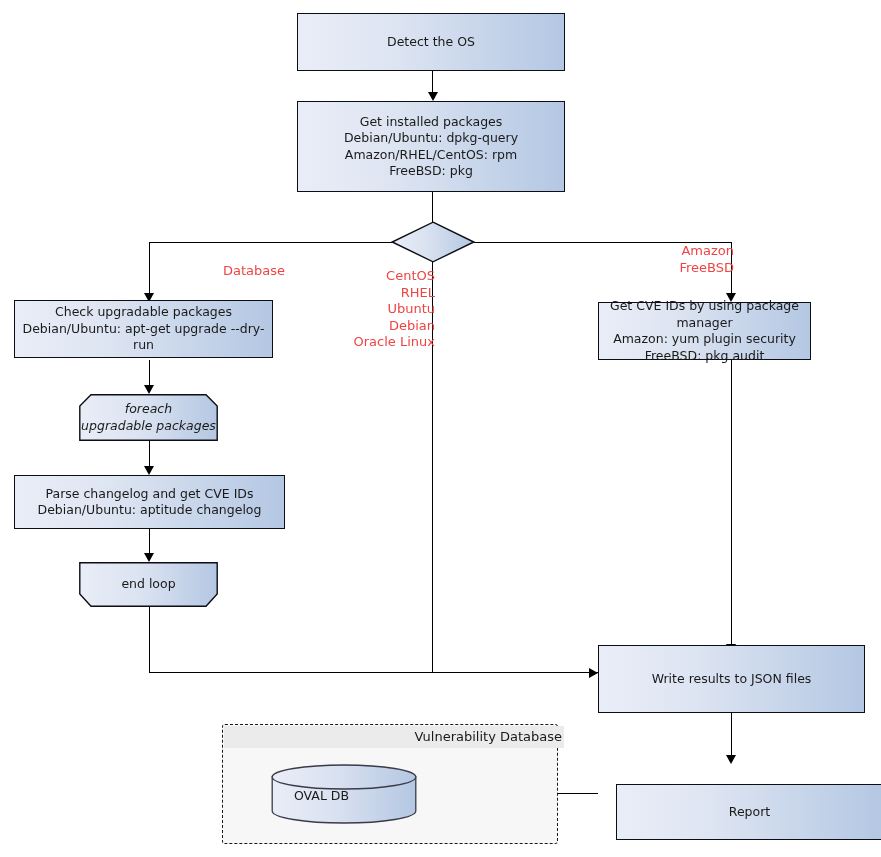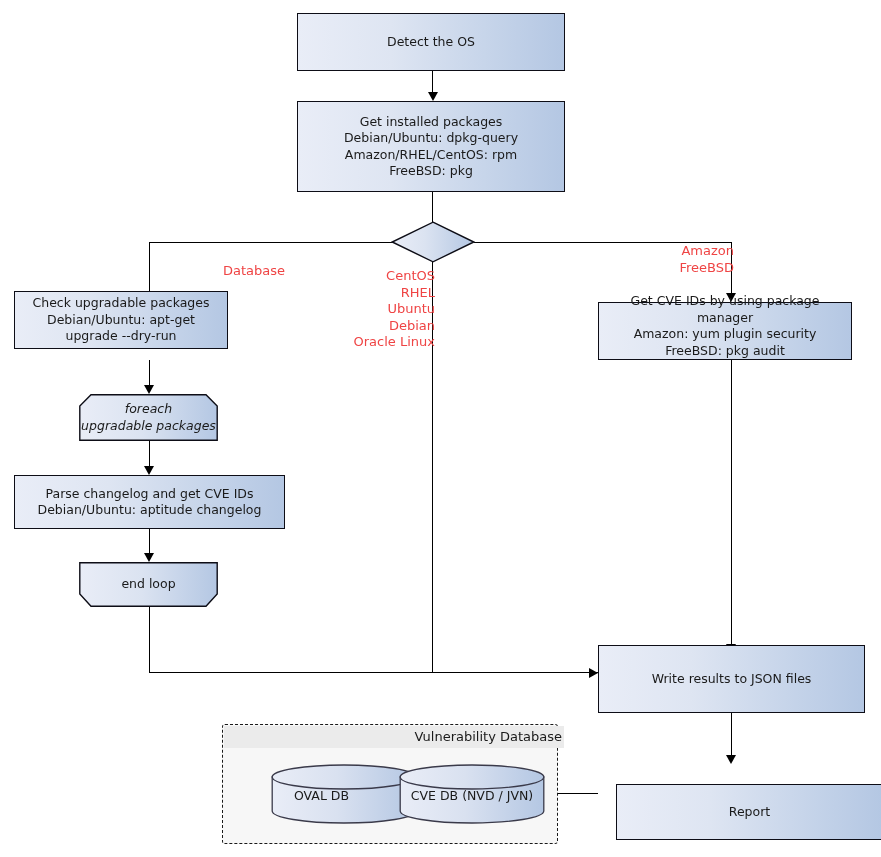--- a/index.html
+++ b/index.html
@@ -207,21 +207,21 @@
         <linearGradient id="gradDiamond" x1="0" y1="0" x2="1" y2="0">
           <stop offset="0%" stop-color="#e9edf7"></stop>
           <stop offset="40%" stop-color="#dbe3f1"></stop>
           <stop offset="100%" stop-color="#b4c7e3"></stop>
         </linearGradient>
       </defs>
       <polygon points="42,1.2 82.8,21 42,40.8 1.2,21" fill="url(#gradDiamond)" stroke="#0d0d16" stroke-width="1.4"></polygon>
     </svg>
   </div>
 
-  <div class="node" style="left:14px; top:291px; width:214px; height:58px;">
+  <div class="node" style="left:14px; top:300px; width:259px; height:58px;">
     <span class="lines">Check upgradable packages
 Debian/Ubuntu: apt-get upgrade --dry-run</span>
   </div>
 
   <div class="node loop-start" style="left:79px; top:394px; width:139px; height:47px;font-style:italic;">
     <svg class="shape" width="139" height="47" viewBox="0 0 139 47" preserveAspectRatio="none">
       <defs>
         <linearGradient id="gradLoopA" x1="0" y1="0" x2="1" y2="0">
           <stop offset="0%" stop-color="#e9edf7"></stop>
           <stop offset="45%" stop-color="#dbe3f1"></stop>
@@ -246,21 +246,21 @@
       <polygon points="0.8,0.8 138.2,0.8 138.2,32 127,44.2 12,44.2 0.8,32" fill="url(#gradLoopB)" stroke="#0d0d16" stroke-width="1.4"></polygon>
     </svg>
     <span class="loop-label">end loop</span>
   </div>
 
   <div class="node" style="left:14px; top:475px; width:271px; height:54px;">
     <span class="lines">Parse changelog and get  CVE IDs
 Debian/Ubuntu: aptitude changelog</span>
   </div>
 
-  <div class="node" style="left:598px; top:302px; width:254px; height:58px;align-items:flex-end;">
+  <div class="node" style="left:598px; top:302px; width:213px; height:58px;">
     <span class="lines">Get CVE IDs by using package manager
 Amazon: yum plugin security
 FreeBSD: pkg audit</span>
   </div>
 
   <div class="node" style="left:598px; top:645px; width:267px; height:68px;">
     <span class="lines">Write results to JSON files</span>
   </div>
 
   <div class="node" style="left:598px; top:784px; width:267px; height:56px;margin-left:18px;">
@@ -278,28 +278,14 @@
           <stop offset="45%" stop-color="#d9e1f0"></stop>
           <stop offset="100%" stop-color="#b4c7e3"></stop>
         </linearGradient>
       </defs>
       <path d="M1.2,13 L1.2,47 A71.8,12 0 0 0 144.8,47 L144.8,13 Z" fill="url(#gradCylA)" stroke="#3a3a4a" stroke-width="1.3"></path>
       <ellipse cx="73" cy="13" rx="71.8" ry="12" fill="url(#gradCylA)" stroke="#3a3a4a" stroke-width="1.3"></ellipse>
     </svg>
     <div class="cyl-text" style="top:24px;">OVAL DB</div>
   </div>
 
-  <div class="cyl" style="left:399px; top:764px;">
-    <svg width="146" height="60" viewBox="0 0 146 60">
-      <defs>
-        <linearGradient id="gradCylB" x1="0" y1="0" x2="1" y2="0">
-          <stop offset="0%" stop-color="#e9edf7"></stop>
-          <stop offset="45%" stop-color="#d9e1f0"></stop>
-          <stop offset="100%" stop-color="#b4c7e3"></stop>
-        </linearGradient>
-      </defs>
-      <path d="M1.2,13 L1.2,47 A71.8,12 0 0 0 144.8,47 L144.8,13 Z" fill="url(#gradCylB)" stroke="#3a3a4a" stroke-width="1.3"></path>
-      <ellipse cx="73" cy="13" rx="71.8" ry="12" fill="url(#gradCylB)" stroke="#3a3a4a" stroke-width="1.3"></ellipse>
-    </svg>
-    <div class="cyl-text" style="top:24px;">CVE DB (NVD / JVN)</div>
-  </div>
 
 </div>
 
 </body></html>

